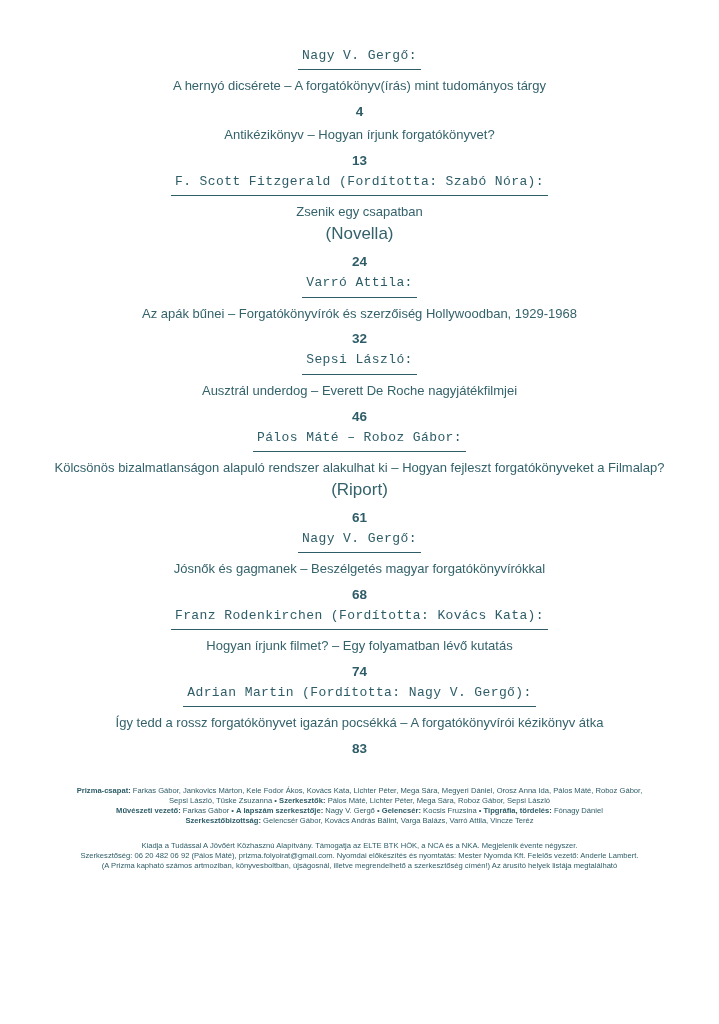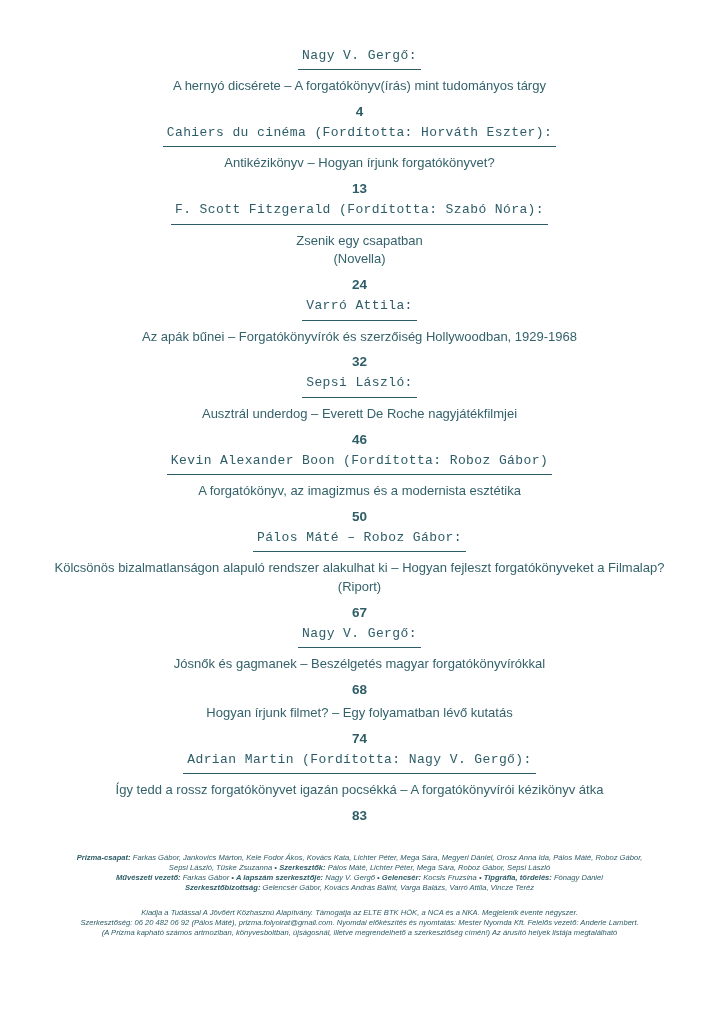--- a/index.html
+++ b/index.html
@@ -20,24 +20,24 @@
     font-family:"Liberation Mono","DejaVu Sans Mono",monospace;
     font-size:13px; line-height:1.25; letter-spacing:0.4px;
     color:var(--ink-dark);
     border-bottom:1px solid var(--ink-dark);
     padding:0 4px 5px 4px;
   }
   .title {
     font-size:13px; line-height:1.3; margin-top:8px; padding:0 20px;
     color:var(--ink);
   }
-  .subtitle { font-size:13px; line-height:1.3; margin-top:2px; color:var(--ink); }
+  .subtitle { font-size:17px; line-height:1.3; margin-top:2px; color:var(--ink); }
   .pagenum { font-size:13.5px; font-weight:bold; margin-top:9px; color:var(--ink-dark); }
 
-  footer { margin-top:30px; text-align:center; color:var(--ink-dark);font-style:italic; }
+  footer { margin-top:30px; text-align:center; color:var(--ink-dark); }
   .f-block { font-size:7.6px; line-height:10px; }
   .f-line { white-space:nowrap; }
   .f-line .b { font-weight:bold; }
   #footer-publishing { margin-top:15px; }
 </style>
 </head>
 <body>
 
 <div class="page">
 
@@ -45,23 +45,20 @@
     <section class="entry">
       <div class="author-row">
         <span class="author">Nagy V. Gergő:</span>
       </div>
       <div class="title">A hernyó dicsérete – A forgatókönyv(írás) mint tudományos tárgy</div>
 
       <div class="pagenum">4</div>
     </section>
 
     <section class="entry">
-      <div class="author-row">
-        <span class="author">Cahiers du cinéma (Fordította: Horváth Eszter):</span>
-      </div>
       <div class="title">Antikézikönyv – Hogyan írjunk forgatókönyvet?</div>
 
       <div class="pagenum">13</div>
     </section>
 
     <section class="entry">
       <div class="author-row">
         <span class="author">F. Scott Fitzgerald (Fordította: Szabó Nóra):</span>
       </div>
       <div class="title">Zsenik egy csapatban</div>
@@ -80,48 +77,43 @@
 
     <section class="entry">
       <div class="author-row">
         <span class="author">Sepsi László:</span>
       </div>
       <div class="title">Ausztrál underdog – Everett De Roche nagyjátékfilmjei</div>
 
       <div class="pagenum">46</div>
     </section>
 
-    <section class="entry">
-      <div class="author-row">
-        <span class="author">Kevin Alexander Boon (Fordította: Roboz Gábor)</span>
-      </div>
-      <div class="title">A forgatókönyv, az imagizmus és a modernista esztétika</div>
-
-      <div class="pagenum">50</div>
-    </section>
 
     <section class="entry">
       <div class="author-row">
         <span class="author">Pálos Máté – Roboz Gábor:</span>
       </div>
       <div class="title">Kölcsönös bizalmatlanságon alapuló rendszer alakulhat ki – Hogyan fejleszt forgatókönyveket a Filmalap?</div>
       <div class="subtitle">(Riport)</div>
-      <div class="pagenum">67</div>
+      <div class="pagenum">61</div>
     </section>
 
     <section class="entry">
       <div class="author-row">
         <span class="author">Nagy V. Gergő:</span>
       </div>
       <div class="title">Jósnők és gagmanek – Beszélgetés magyar forgatókönyvírókkal</div>
 
       <div class="pagenum">68</div>
     </section>
 
     <section class="entry">
+      <div class="author-row">
+        <span class="author">Franz Rodenkirchen (Fordította: Kovács Kata):</span>
+      </div>
       <div class="title">Hogyan írjunk filmet? – Egy folyamatban lévő kutatás</div>
 
       <div class="pagenum">74</div>
     </section>
 
     <section class="entry">
       <div class="author-row">
         <span class="author">Adrian Martin (Fordította: Nagy V. Gergő):</span>
       </div>
       <div class="title">Így tedd a rossz forgatókönyvet igazán pocsékká – A forgatókönyvírói kézikönyv átka</div>

